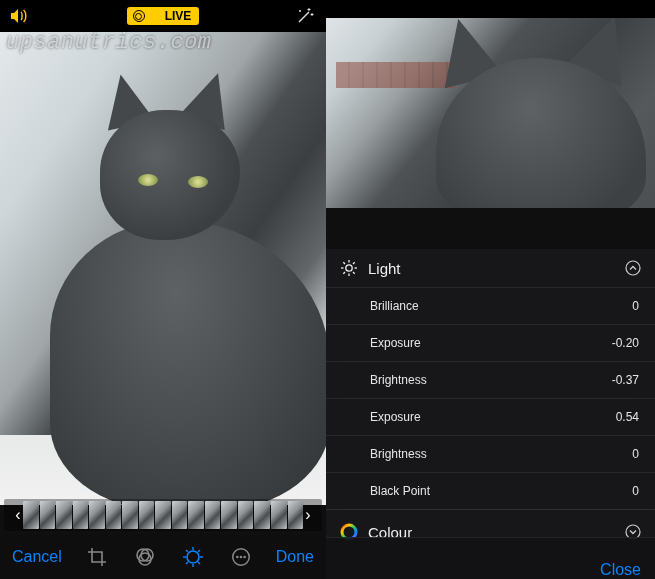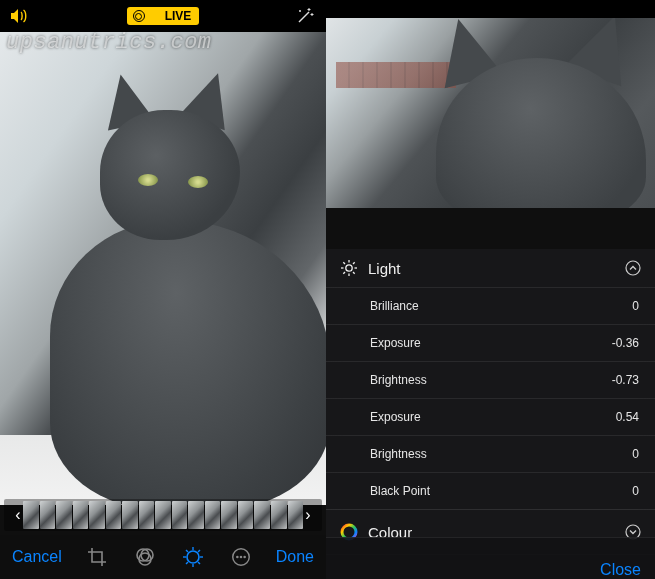--- a/index.html
+++ b/index.html
@@ -438,25 +438,25 @@
           </svg>
       </span>
     </div>
 
     <div class="row">
       <span>Brilliance</span>
       <span class="val">0</span>
     </div>
     <div class="row">
       <span>Exposure</span>
-      <span class="val">-0.36</span>
+      <span class="val">-0.20</span>
     </div>
     <div class="row">
       <span>Brightness</span>
-      <span class="val">-0.73</span>
+      <span class="val">-0.37</span>
     </div>
     <div class="row">
       <span>Exposure</span>
       <span class="val">0.54</span>
     </div>
     <div class="row">
       <span>Brightness</span>
       <span class="val">0</span>
     </div>
     <div class="row">

